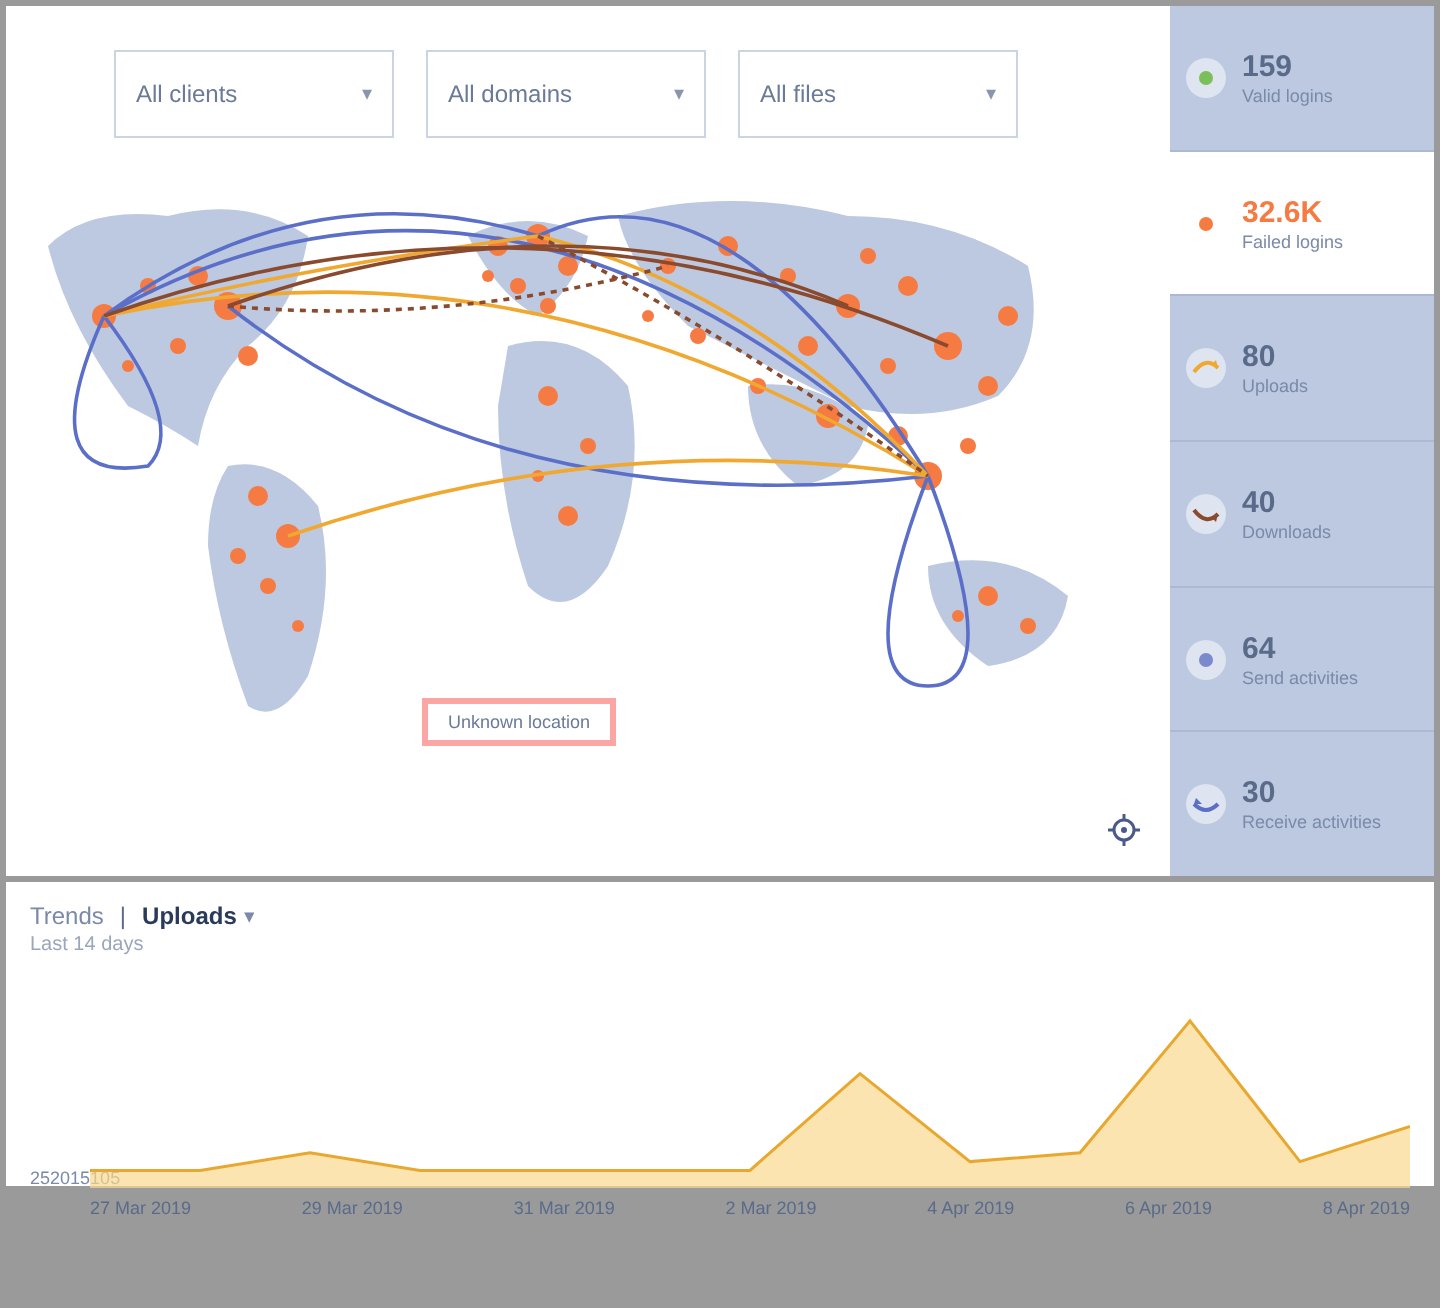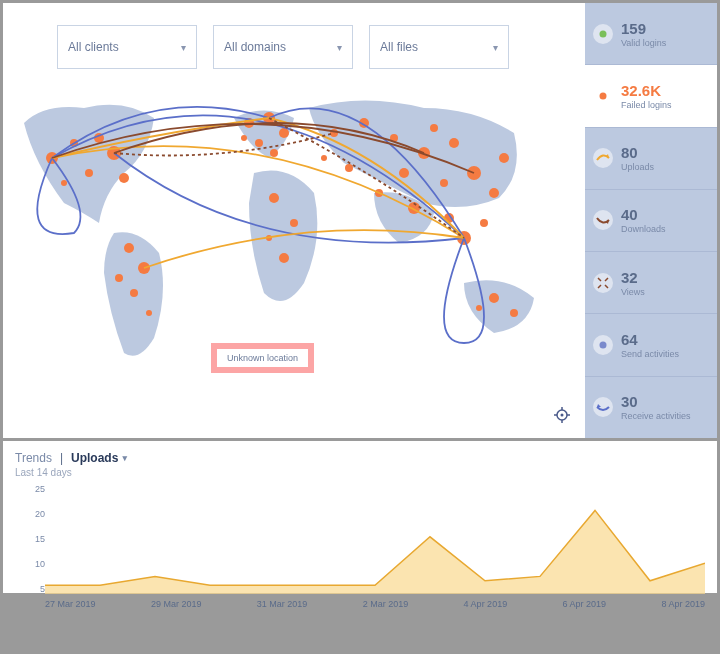--- a/index.html
+++ b/index.html
@@ -11,39 +11,39 @@
 .filter{width:140px;height:44px;border:1px solid #c9d4e4;background:#fff;display:flex;align-items:center;justify-content:space-between;padding:0 10px;font-size:12px;color:#6b7a99;cursor:pointer}
 .filter .chev{color:#8a96b0;font-size:10px}
 .map-svg{position:absolute;top:60px;left:0;width:100%;height:330px}
 .continent{fill:#bcc9e0}
 .dot{fill:#f57b42}
 .arc{fill:none;stroke-width:1.8}
 .arc-blue{stroke:#5b6fc9}
 .arc-yellow{stroke:#f0a830}
 .arc-brown{stroke:#8a4a2e}
 .arc-dot{stroke-dasharray:3 3}
-.unknown-loc{position:absolute;bottom:65px;left:208px;border:6px solid #fca5a5;background:#fff;font-size:9px;color:#6b7a99;padding:4px 10px}
+.unknown-loc{position:absolute;bottom:65px;left:208px;border:3px solid #fca5a5;background:#fff;font-size:9px;color:#6b7a99;padding:4px 10px}
 .locate-btn{position:absolute;bottom:12px;right:12px;width:22px;height:22px;display:flex;align-items:center;justify-content:center;color:#4a5a8a;cursor:pointer}
 .stats{width:132px;background:#bcc9e0;display:flex;flex-direction:column}
 .stat{flex:1;border-top:1px solid #abb9d4;display:flex;align-items:center;padding:0 8px;gap:8px}
 .stat:first-child{border-top:none}
 .stat.active{background:#fff}
 .stat-icon{width:20px;height:20px;border-radius:50%;display:flex;align-items:center;justify-content:center;flex-shrink:0}
 .stat-text{display:flex;flex-direction:column;gap:1px}
 .stat-val{font-size:15px;font-weight:600;color:#5a6b8a}
 .stat.active .stat-val{color:#f57b42}
 .stat-lbl{font-size:9px;color:#7a8aa8}
 .bottom-panel{height:152px;padding:10px 12px}
 .trend-head{display:flex;align-items:center;gap:8px;font-size:12px;margin-bottom:2px}
 .trend-lbl{color:#7a8aa8}
 .trend-sep{color:#5a6b8a}
 .trend-sel{color:#2a3a5a;font-weight:600;display:flex;align-items:center;gap:4px;cursor:pointer}
 .trend-sub{font-size:10px;color:#9aa6bc;margin-bottom:6px}
 .chart-wrap{position:relative;height:150px}
-.y-axis{position:absolute;left:0;top:0;width:30px;height:110px;display:flex;flex-direction:column;justify-content:space-between;align-items:flex-end;font-size:9px;color:#7a8aa8}
+.y-axis{position:absolute;left:0;top:0;width:30px;height:110px;display:flex;flex-direction:row;justify-content:space-between;align-items:flex-end;font-size:9px;color:#7a8aa8}
 .plot{position:absolute;left:30px;right:0;top:0;height:110px}
 .x-axis{position:absolute;left:30px;right:0;top:115px;display:flex;justify-content:space-between;font-size:9px;color:#5a6b8a}
 </style>
 </head>
 <body>
 
 <div class="panel top-panel">
   <div class="map-area">
     <div class="filters">
       <div class="filter">
@@ -191,31 +191,20 @@
           </svg>
         </div>
         <div class="stat-text">
           <span class="stat-val">40</span>
           <span class="stat-lbl">Downloads</span>
         </div>
       </div>
       <div class="stat">
         <div class="stat-icon" style="background:rgba(255,255,255,0.5)">
           <svg width="20" height="20">
-            <path d="M5 5 L8 8 M15 5 L12 8 M5 15 L8 12 M15 15 L12 12" stroke="#8a4a2e" stroke-width="1.5"></path>
-          </svg>
-        </div>
-        <div class="stat-text">
-          <span class="stat-val">32</span>
-          <span class="stat-lbl">Views</span>
-        </div>
-      </div>
-      <div class="stat">
-        <div class="stat-icon" style="background:rgba(255,255,255,0.5)">
-          <svg width="20" height="20">
             <circle cx="10" cy="10" r="3.5" fill="#7a8acc"></circle>
           </svg>
         </div>
         <div class="stat-text">
           <span class="stat-val">64</span>
           <span class="stat-lbl">Send activities</span>
         </div>
       </div>
       <div class="stat">
         <div class="stat-icon" style="background:rgba(255,255,255,0.5)">

